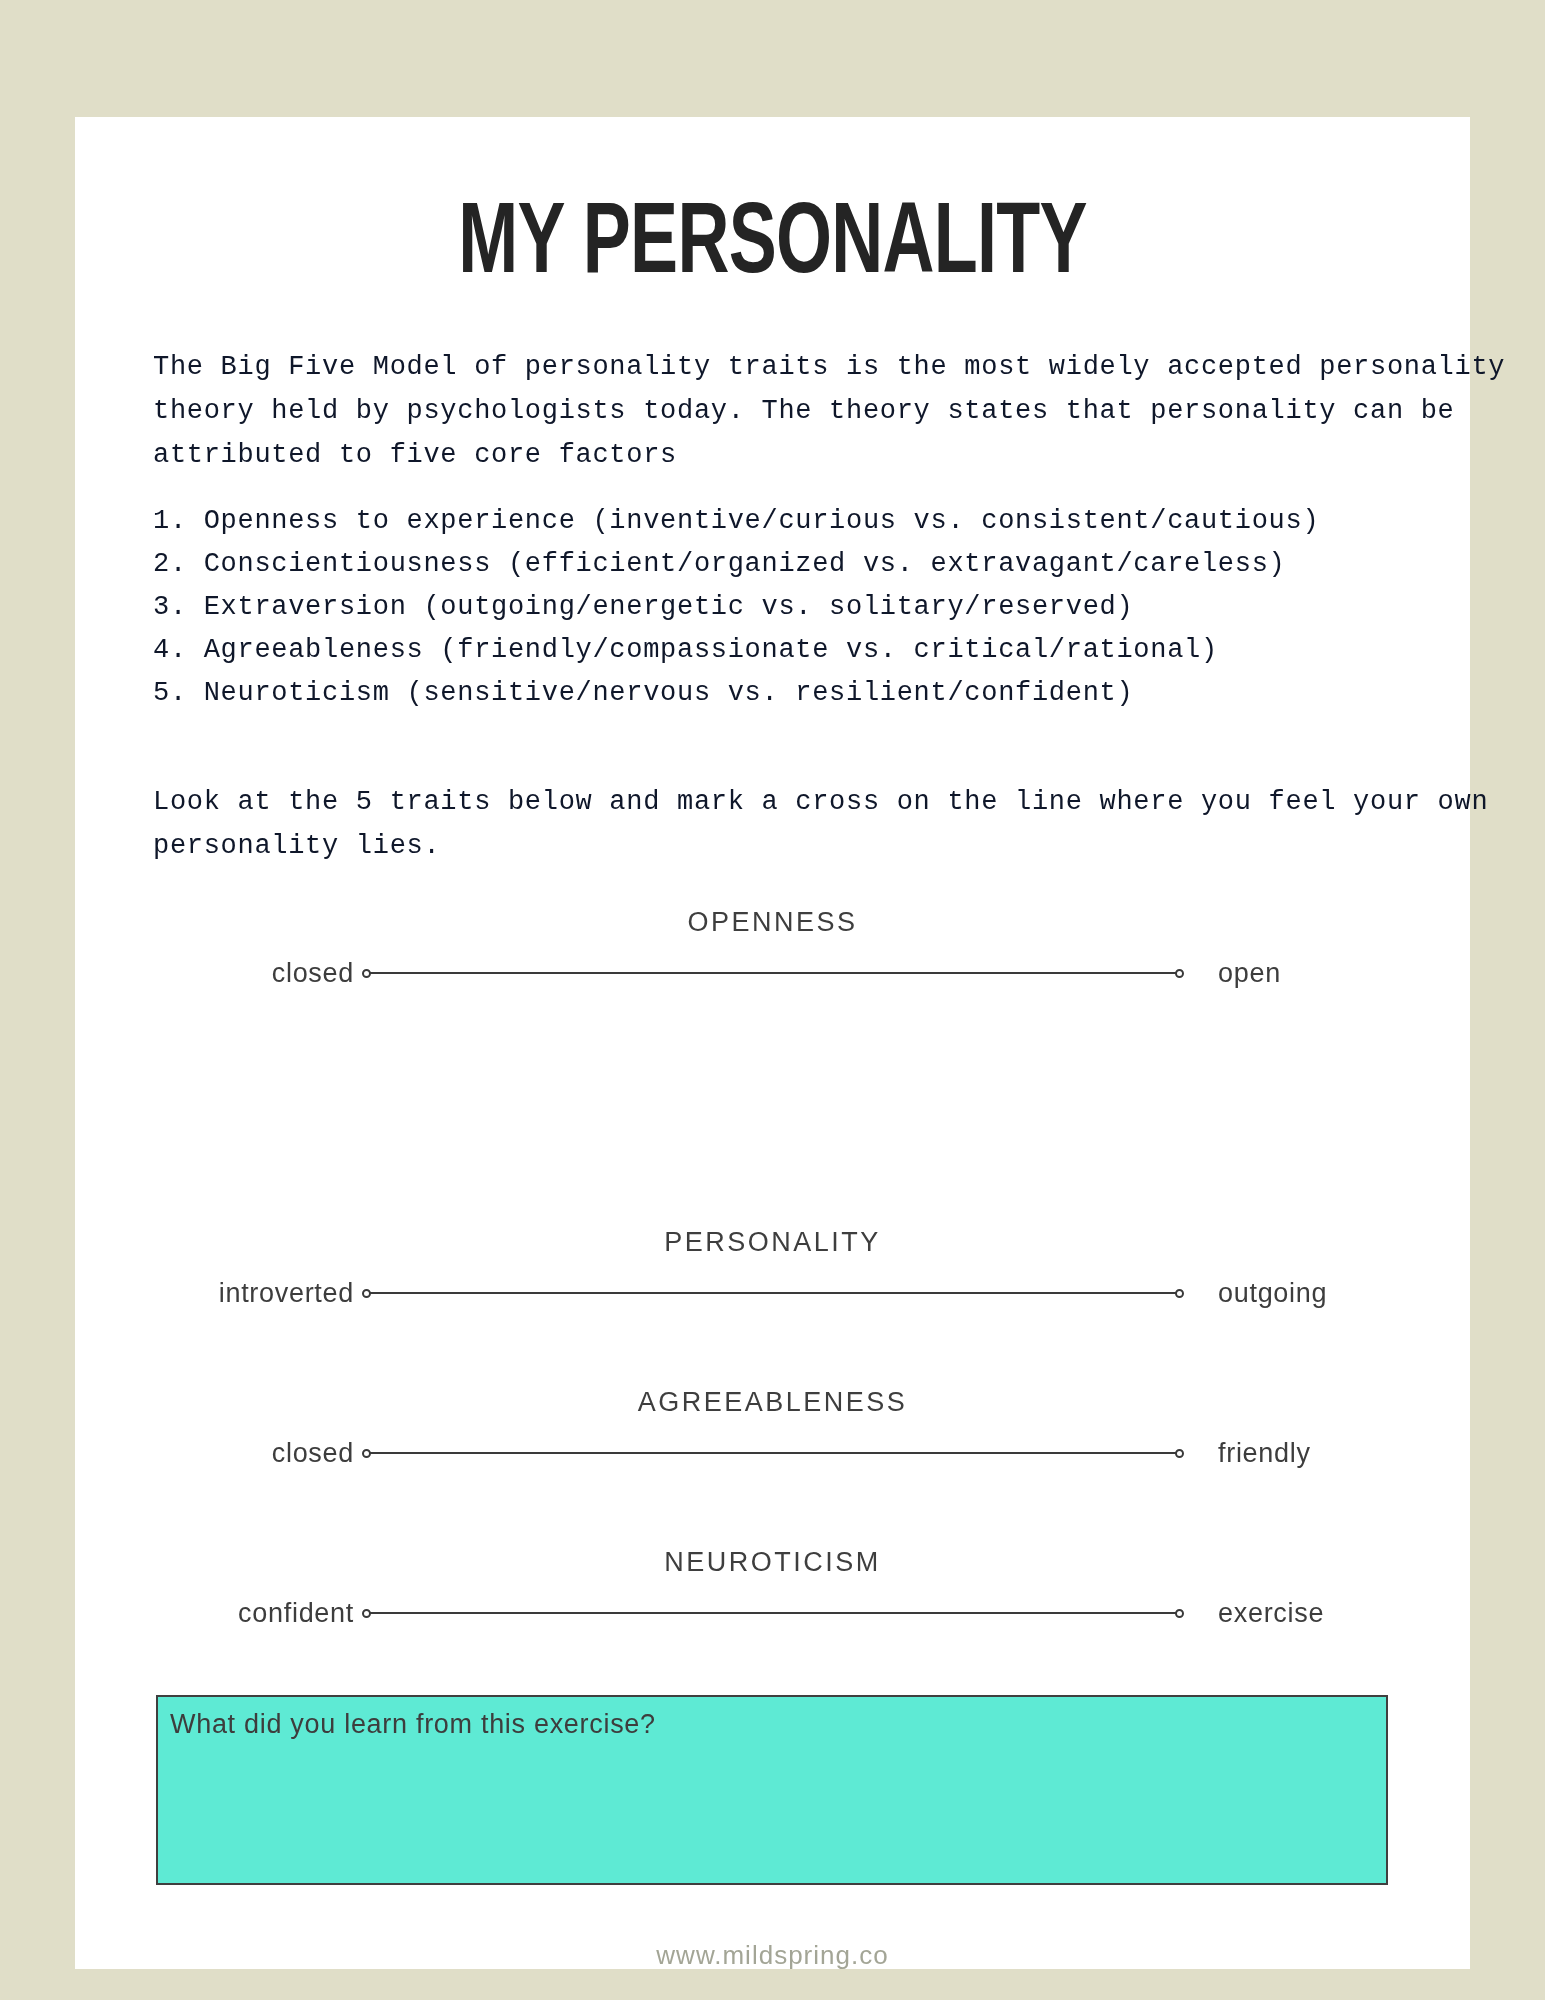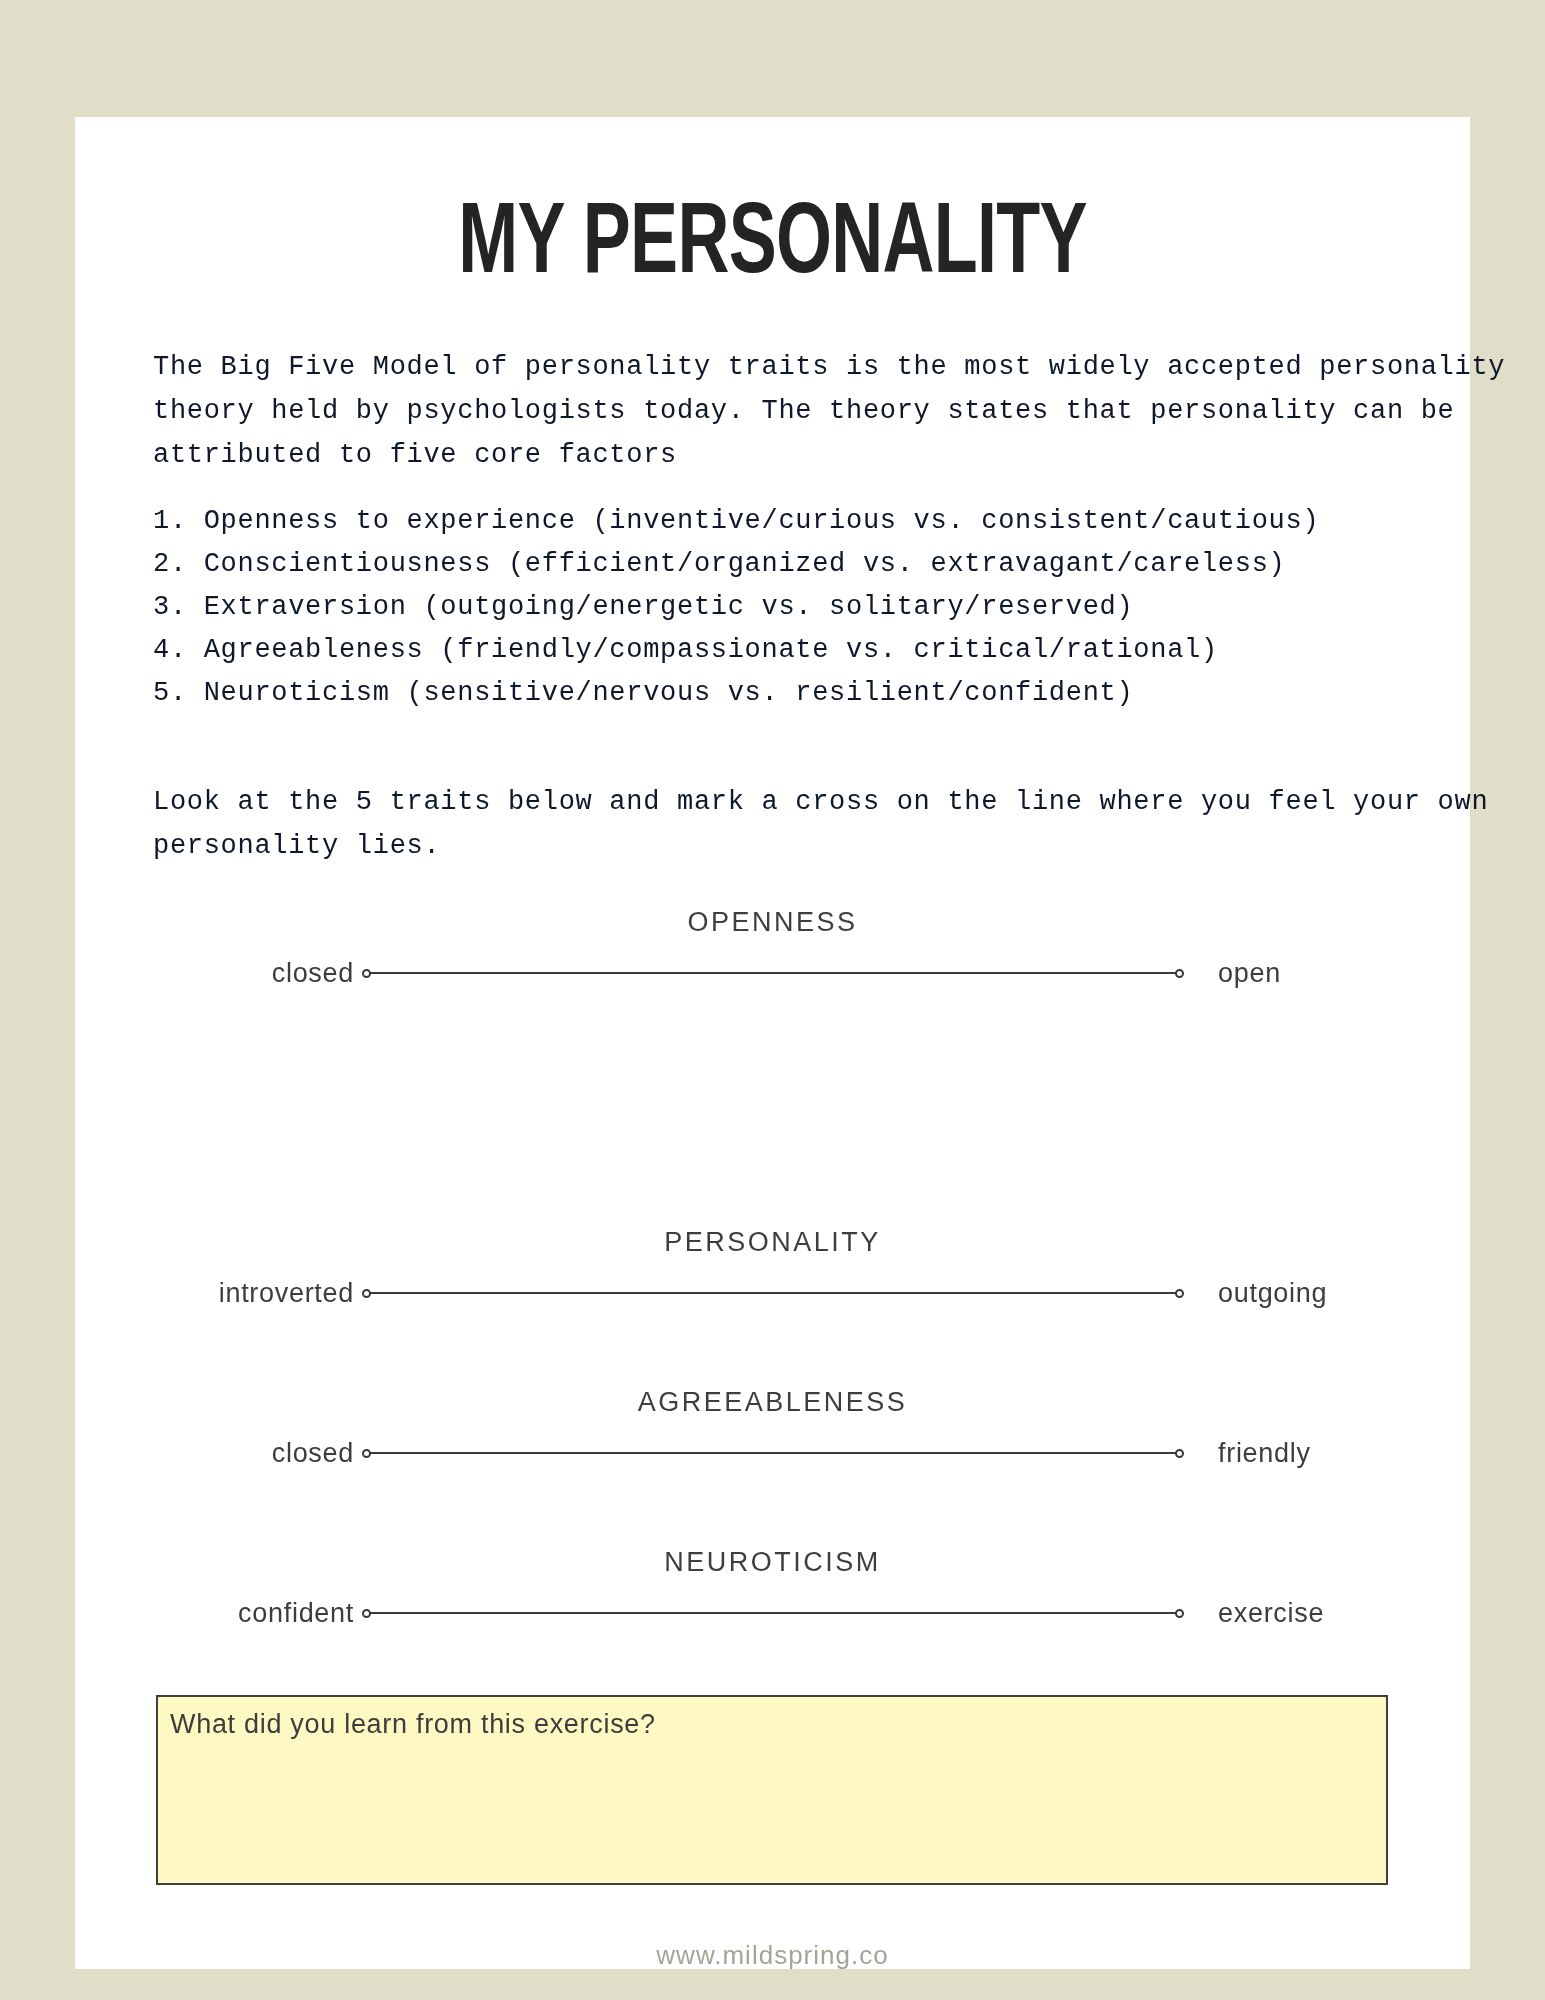--- a/index.html
+++ b/index.html
@@ -114,21 +114,21 @@
   }
   .dot-l { left: -4px; }
   .dot-r { right: -4px; }
   .answer-box {
     position: absolute;
     left: 81px;
     top: 1578px;
     width: 1228px;
     height: 186px;
     border: 2px solid #3f3f3f;
-    background: #fef9c3;
+    background: #5eead4;
   }
   .answer-prompt {
     padding: 12px 10px 0 12px;
     font-size: 27px;
     letter-spacing: 0.7px;
     color: #3d3d3d;
     white-space: nowrap;
   }
   .footer {
     position: absolute;

